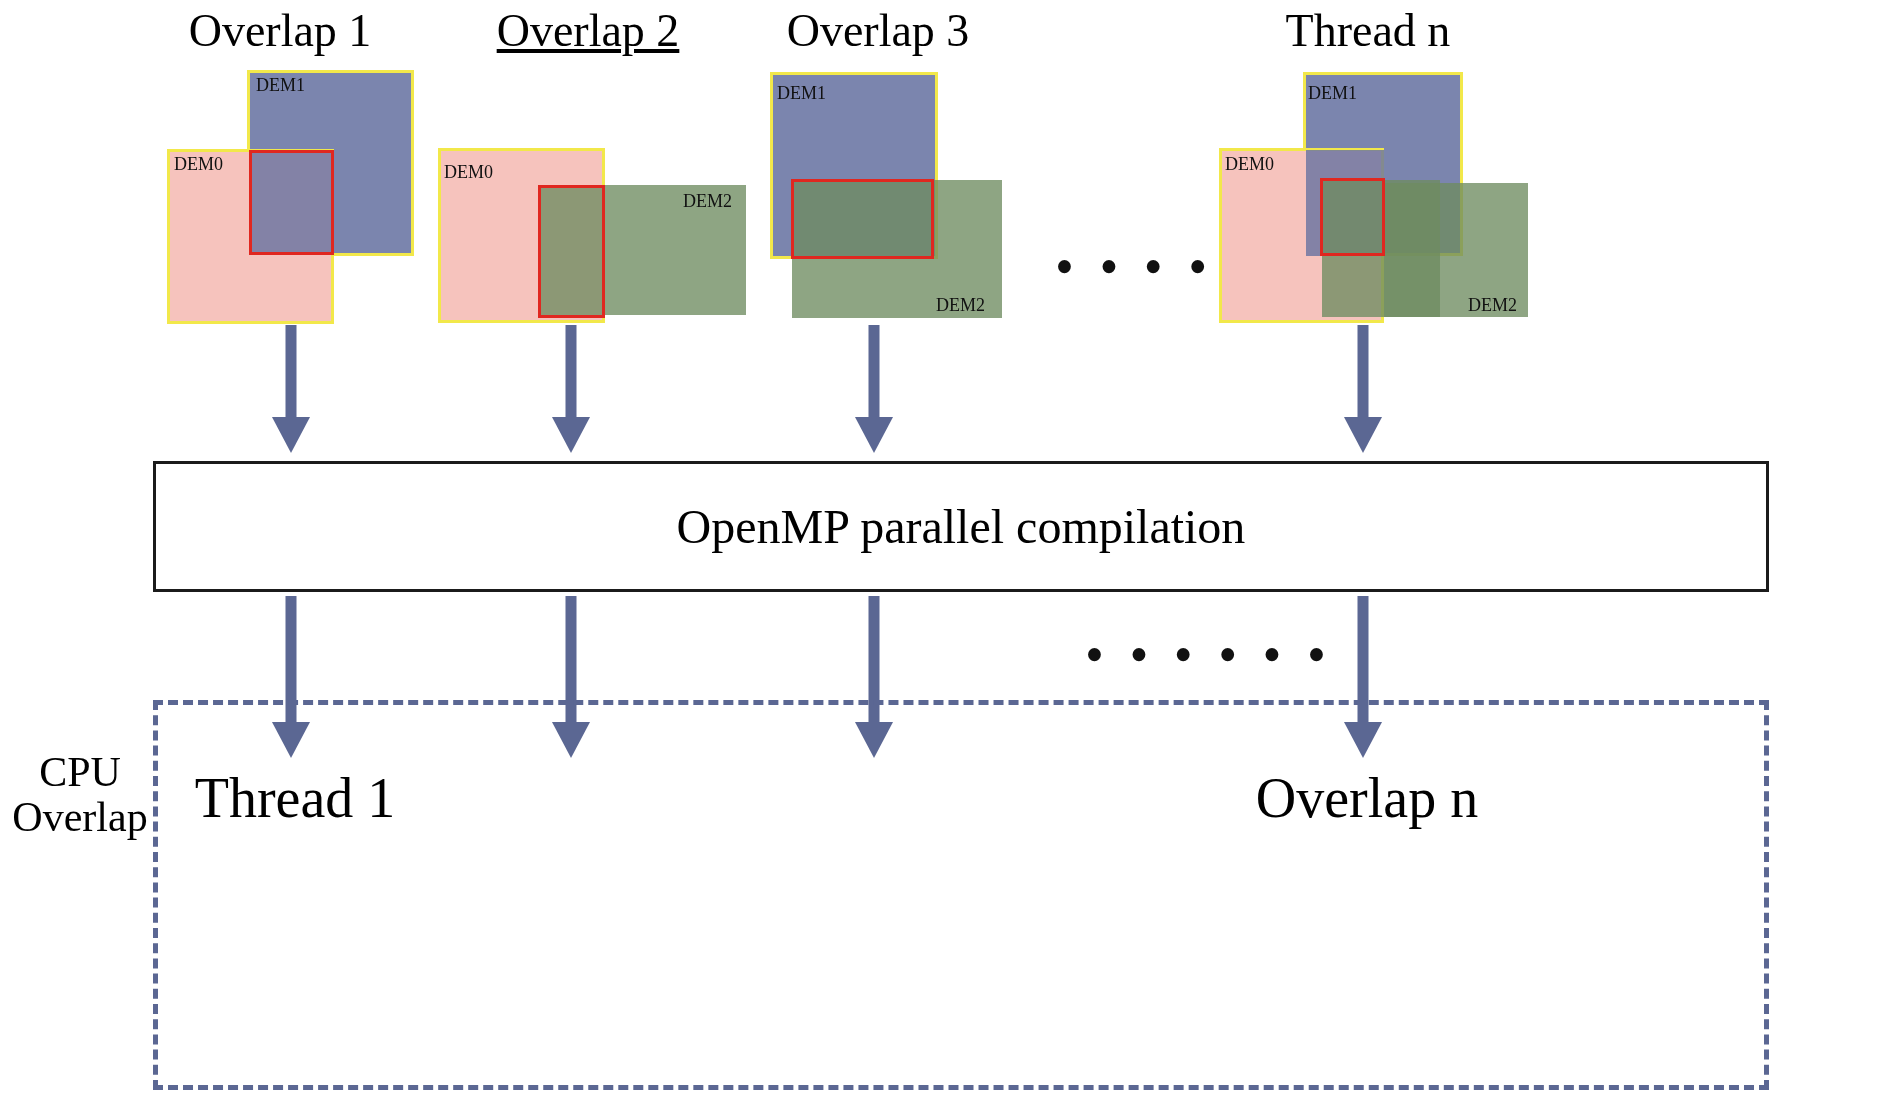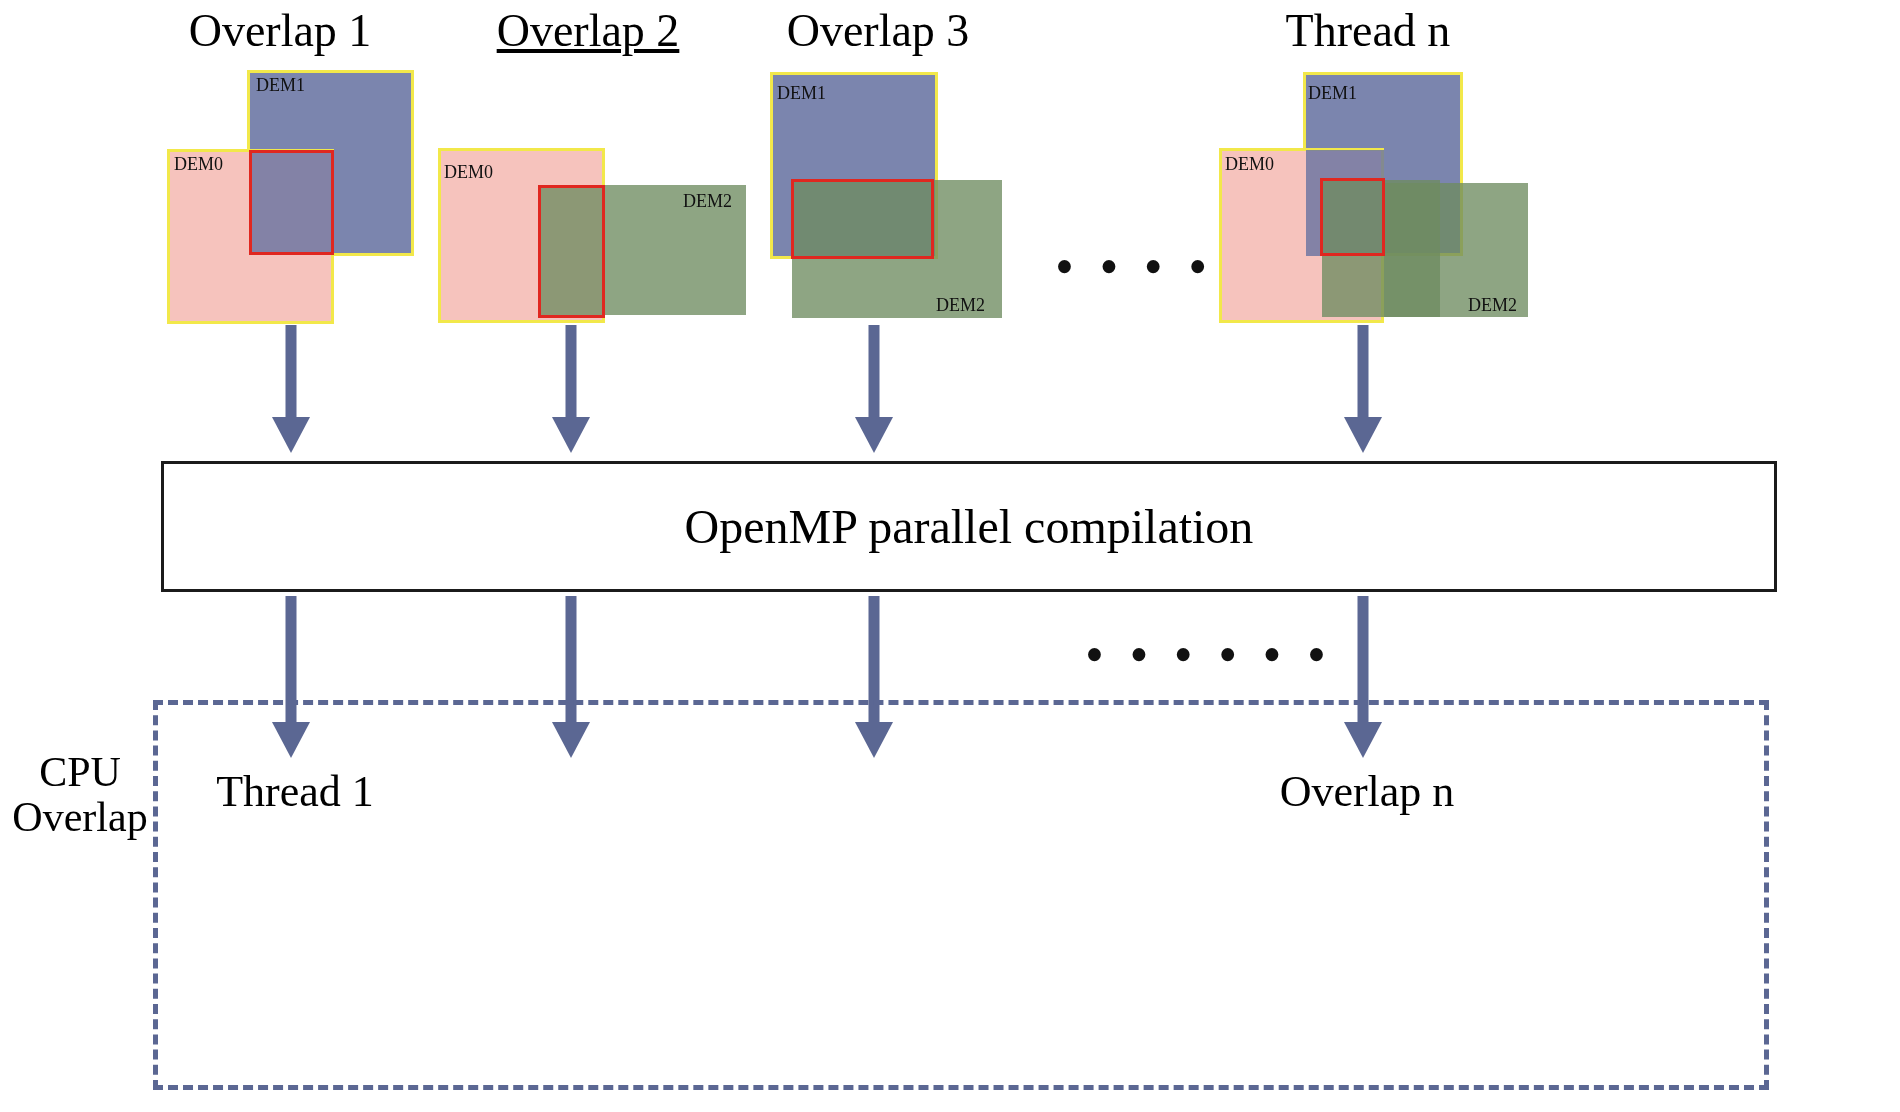--- a/index.html
+++ b/index.html
@@ -104,21 +104,21 @@
   #cpu-thread-label {
     position: absolute;
     font-size: 42px;
     color: #000000;
     text-align: center;
     line-height: 1.08;
     white-space: nowrap;
   }
   .thread-label {
     position: absolute;
-    font-size: 44px;
+    font-size: 56px;
     color: #000000;
     white-space: nowrap;
     text-align: center;
     line-height: 1;
   }
 </style>
 </head>
 <body>
 
 <div id="stage">
@@ -170,21 +170,21 @@
   </svg>
   <svg class="arrow" style="left:848px; top:325px;" width="60" height="135">
     <line x1="26" y1="0" x2="26" y2="100" stroke="#5b6793" stroke-width="11"></line>
     <polygon points="26,128 7,92 45,92" fill="#5b6793"></polygon>
   </svg>
   <svg class="arrow" style="left:1337px; top:325px;" width="60" height="135">
     <line x1="26" y1="0" x2="26" y2="100" stroke="#5b6793" stroke-width="11"></line>
     <polygon points="26,128 7,92 45,92" fill="#5b6793"></polygon>
   </svg>
 
-  <div id="openmp-box" style="left:153px; top:461px; width:1616px; height:131px;margin-left:8px;">
+  <div id="openmp-box" style="left:153px; top:461px; width:1616px; height:131px;">
     <span id="openmp-label">OpenMP parallel compilation</span>
   </div>
 
   <svg class="arrow" style="left:265px; top:596px;" width="60" height="170">
     <line x1="26" y1="0" x2="26" y2="134" stroke="#5b6793" stroke-width="11"></line>
     <polygon points="26,162 7,126 45,126" fill="#5b6793"></polygon>
   </svg>
   <svg class="arrow" style="left:545px; top:596px;" width="60" height="170">
     <line x1="26" y1="0" x2="26" y2="134" stroke="#5b6793" stroke-width="11"></line>
     <polygon points="26,162 7,126 45,126" fill="#5b6793"></polygon>

